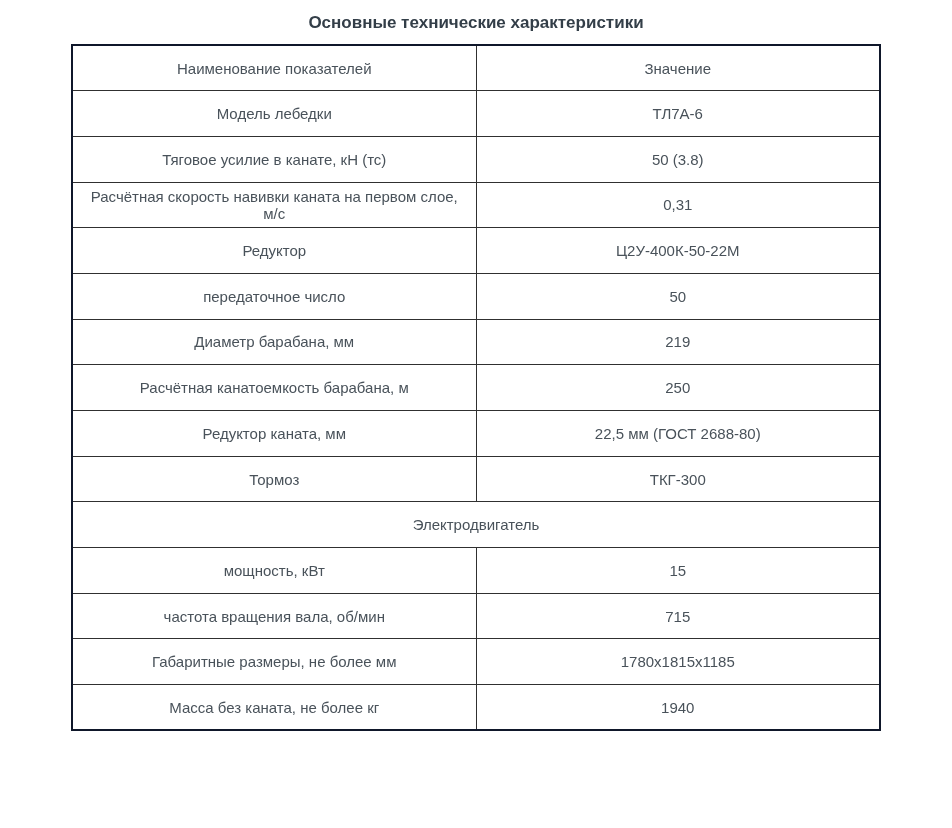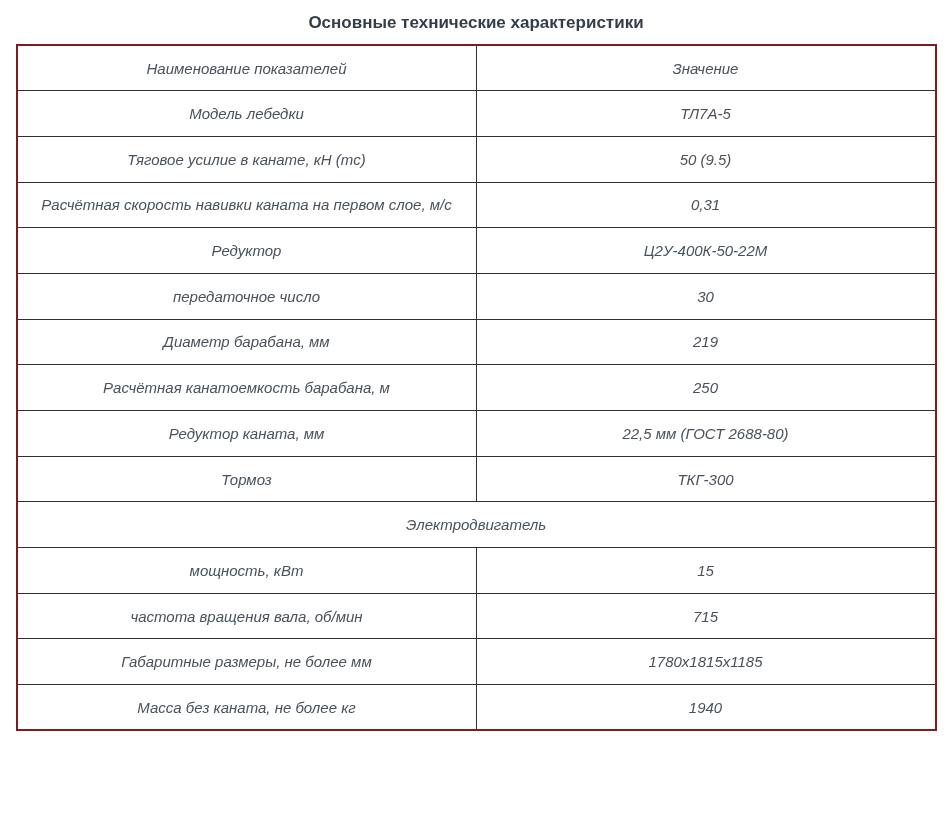--- a/index.html
+++ b/index.html
@@ -22,23 +22,22 @@
     text-align: center;
     font-size: 17px;
     line-height: 21px;
     font-weight: 700;
     color: #333e48;
   }
   table.spec-table {
     border-collapse: collapse;
     table-layout: fixed;
     margin: 0 auto;
-    width: 921px;
-    border: 2px solid #7f1d1d;
-    font-style: italic;
+    width: 810px;
+    border: 2px solid #0f172a;
   }
   .spec-table th,
   .spec-table td {
     border: 1px solid #303030;
     height: 45.7px;
     padding: 4px 10px;
     text-align: center;
     vertical-align: middle;
     font-size: 15px;
     font-weight: 400;
@@ -62,37 +61,37 @@
     </colgroup>
     <thead>
       <tr>
         <th>Наименование показателей</th>
         <th>Значение</th>
       </tr>
     </thead>
     <tbody>
       <tr>
         <td>Модель лебедки</td>
-        <td>ТЛ7А-5</td>
+        <td>ТЛ7А-6</td>
       </tr>
       <tr>
         <td>Тяговое усилие в канате, кН (тс)</td>
-        <td>50 (9.5)</td>
+        <td>50 (3.8)</td>
       </tr>
       <tr>
         <td>Расчётная скорость навивки каната на первом слое, м/с</td>
         <td>0,31</td>
       </tr>
       <tr>
         <td>Редуктор</td>
         <td>Ц2У-400К-50-22М</td>
       </tr>
       <tr>
         <td>передаточное число</td>
-        <td>30</td>
+        <td>50</td>
       </tr>
       <tr>
         <td>Диаметр барабана, мм</td>
         <td>219</td>
       </tr>
       <tr>
         <td>Расчётная канатоемкость барабана, м</td>
         <td>250</td>
       </tr>
       <tr>

